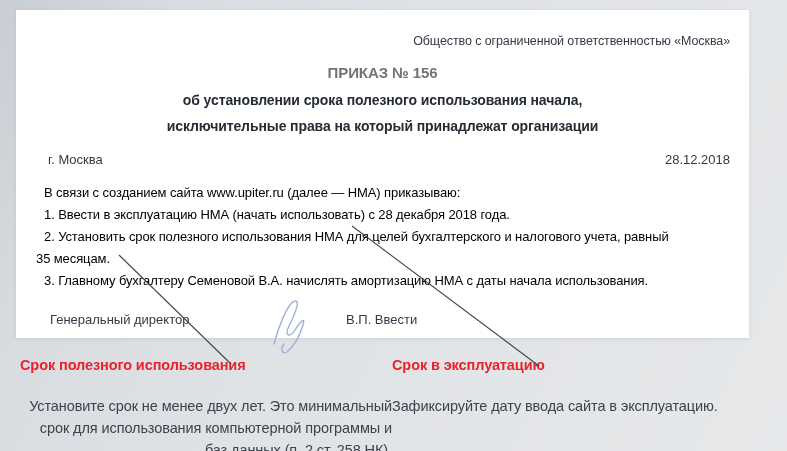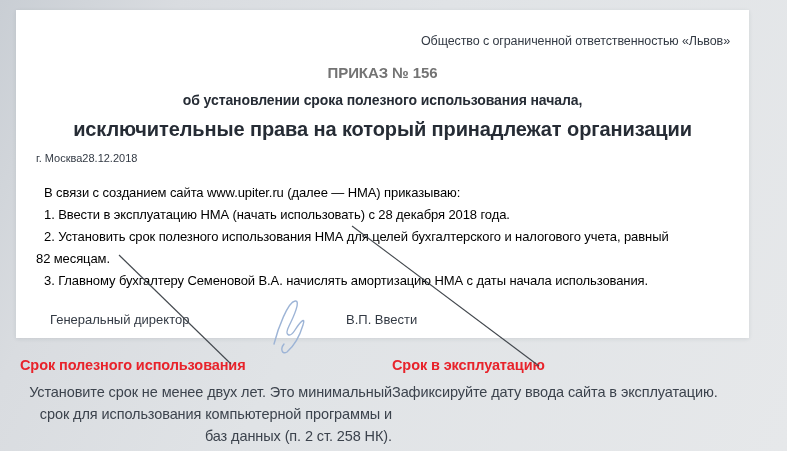--- a/index.html
+++ b/index.html
@@ -25,80 +25,80 @@
   .doc-title{
     position:absolute;top:54px;left:0;right:0;text-align:center;
     font-size:15px;font-weight:bold;color:#737373;letter-spacing:-0.1px;
   }
   .doc-subtitle1{
     position:absolute;top:82px;left:0;right:0;text-align:center;
     font-size:14px;font-weight:bold;color:#262c35;letter-spacing:-0.1px;
   }
   .doc-subtitle2{
     position:absolute;top:108px;left:0;right:0;text-align:center;
-    font-size:20px;font-weight:bold;color:#262c35;letter-spacing:-0.1px;
+    font-size:14px;font-weight:bold;color:#262c35;letter-spacing:-0.1px;
   }
   .doc-meta{
-    position:absolute;top:142px;left:20px;right:19px;
-    display:flex;justify-content:flex-start;
-    font-size:11px;color:#333a44;
+    position:absolute;top:142px;left:32px;right:19px;
+    display:flex;justify-content:space-between;
+    font-size:13px;color:#333a44;
   }
   .doc-body{
     position:absolute;top:172px;left:20px;right:19px;
     font-size:13px;color:#000000;line-height:22px;letter-spacing:-0.1px;
   }
   .doc-body .line{white-space:nowrap;}
   .doc-body .line.indent{padding-left:8px;}
   .sig-row{
     position:absolute;top:296px;left:20px;right:19px;height:26px;
     font-size:13px;color:#333a44;
   }
   .sig-position{position:absolute;left:14px;top:6px;}
   .sig-name{position:absolute;left:310px;top:6px;}
   .sig-scribble{position:absolute;left:230px;top:-12px;}
   
   .annotation{position:absolute;top:357px;}
   .annotation.left{left:20px;width:372px;}
   .annotation.right{left:392px;width:380px;}
   .annotation h3{
-    margin:0 0 8px 0;
+    margin:0 0 22px 0;
     font-size:14.5px;font-weight:bold;letter-spacing:-0.1px;
   }
   .annotation p{
     margin:0;font-size:14.5px;color:#3c434d;line-height:22px;letter-spacing:-0.1px;
   }
   .annotation.left p{max-width:372px;text-align:right;}
   
   .callout-overlay{
     position:absolute;left:0;top:0;width:787px;height:451px;
     pointer-events:none;z-index:5;
   }
 </style>
 </head>
 <body>
 
 <div class="page">
 
   <div class="doc-card">
-    <div class="doc-company">Общество с ограниченной ответственностью «Львов»</div>
+    <div class="doc-company">Общество с ограниченной ответственностью «Москва»</div>
 
     <div class="doc-title">ПРИКАЗ № 156</div>
     <div class="doc-subtitle1">об установлении срока полезного использования начала,</div>
     <div class="doc-subtitle2">исключительные права на который принадлежат организации</div>
 
     <div class="doc-meta">
       <span>г. Москва</span>
       <span>28.12.2018</span>
     </div>
 
     <div class="doc-body">
       <div class="line indent">В связи с созданием сайта www.upiter.ru (далее — НМА) приказываю:</div>
       <div class="line indent">1. Ввести в эксплуатацию НМА (начать использовать) с 28 декабря 2018 года.</div>
       <div class="line indent">2. Установить срок полезного использования НМА для целей бухгалтерского и налогового учета, равный</div>
-      <div class="line">82 месяцам.</div>
+      <div class="line">35 месяцам.</div>
       <div class="line indent">3. Главному бухгалтеру Семеновой В.А. начислять амортизацию НМА с даты начала использования.</div>
     </div>
 
     <div class="sig-row">
       <span class="sig-position">Генеральный директор</span>
       <span class="sig-scribble">
         <svg width="52" height="62" viewBox="0 0 52 62">
           <path d="M8,50 C12,34 22,8 29,7 C35,6 28,22 23,32 C18,42 24,44 29,36
                    C34,28 40,22 37,31 C34,41 28,52 21,58 C16,61 14,55 18,50" fill="none" stroke="#9db4d6" stroke-width="1.4" stroke-linecap="round"></path>
         </svg>

